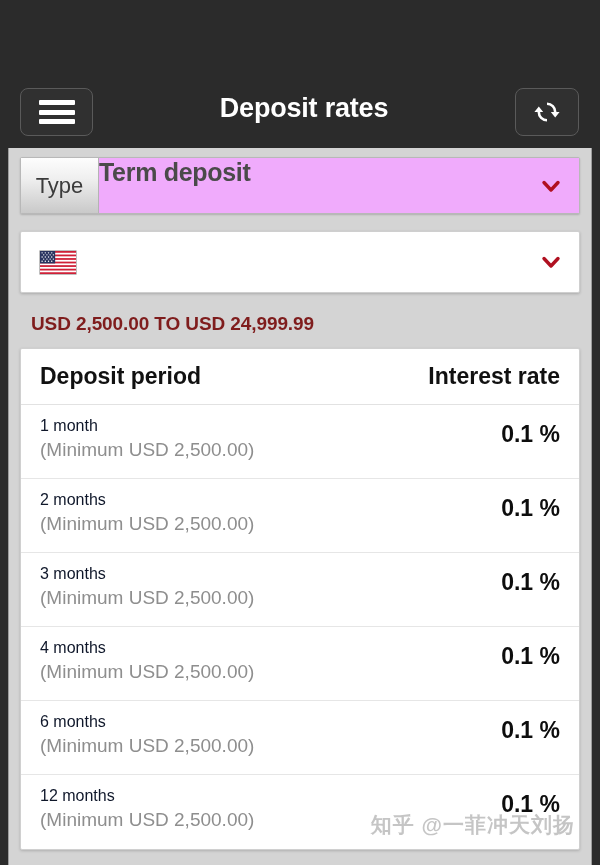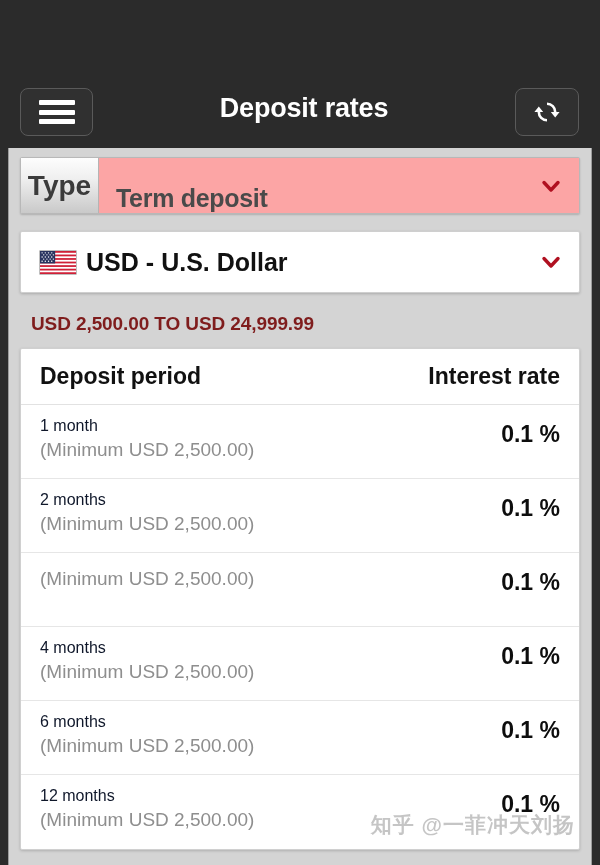--- a/index.html
+++ b/index.html
@@ -97,25 +97,25 @@
     border:1px solid #b8b8b8;
     border-radius:2px;
     background:#fff;
     box-shadow:0 1px 2px rgba(0,0,0,.18);
   }
   #type-label {
     width:78px; flex:0 0 78px;
     display:flex; align-items:center; justify-content:center;
     background:linear-gradient(to bottom,#fdfdfd 0%,#efefef 38%,#c9c9c9 100%);
     border-right:1px solid #b4b4b4;
-    color:#3b3b3b; font-size:28px; font-weight:bold;text-align:center;
+    color:#3b3b3b; font-size:22px; font-weight:normal;text-align:center;
   }
   #type-value-wrap {
-    flex:1; display:flex; align-items:flex-end;
-    padding:0 16px 0 17px; background:#fca5a5;
+    flex:1; display:flex; align-items:flex-start;
+    padding:0 16px 0 0; background:#f0abfc;
     position:relative;
   }
   #type-value { color:#4a4a4a; font-size:25px; font-weight:bold; letter-spacing:-0.3px; }
   .chev {
     position:absolute; right:16px; top:50%; transform:translateY(-50%);
     width:24px; height:24px;
   }
 
   
   #currency-row {
@@ -248,23 +248,20 @@
           <circle cx="3.9" cy="8.8" r="0.75"></circle>
             <circle cx="7.3" cy="8.8" r="0.75"></circle>
           <circle cx="10.7" cy="8.8" r="0.75"></circle>
             <circle cx="14.1" cy="8.8" r="0.75"></circle>
           <circle cx="2.2" cy="11.1" r="0.75"></circle>
             <circle cx="5.6" cy="11.1" r="0.75"></circle>
           <circle cx="9.0" cy="11.1" r="0.75"></circle>
             <circle cx="12.4" cy="11.1" r="0.75"></circle>
         </g>
       </svg>
-      <div id="currency-text">
-        <span>USD</span><span class="sep">-</span><span>U.S. Dollar</span>
-      </div>
       <svg class="chev" viewBox="0 0 24 24">
         <path d="M5 8.5 L12 16 L19 8.5" fill="none" stroke="#b01020" stroke-width="3.4" stroke-linecap="round" stroke-linejoin="round"></path>
       </svg>
     </div>
 
     <div id="range-caption">USD 2,500.00 TO USD 24,999.99</div>
 
     <div id="rates-card">
       <div id="rates-head">
         <div>Deposit period</div>
@@ -280,20 +277,21 @@
           </div>
           <div class="rate-row">
             <div>
               <div class="rate-period">2 months</div>
               <div class="rate-min">(Minimum USD 2,500.00)</div>
             </div>
             <div class="rate-value">0.1 %</div>
           </div>
           <div class="rate-row">
             <div>
+              <div class="rate-period">3 months</div>
               <div class="rate-min">(Minimum USD 2,500.00)</div>
             </div>
             <div class="rate-value">0.1 %</div>
           </div>
           <div class="rate-row">
             <div>
               <div class="rate-period">4 months</div>
               <div class="rate-min">(Minimum USD 2,500.00)</div>
             </div>
             <div class="rate-value">0.1 %</div>

